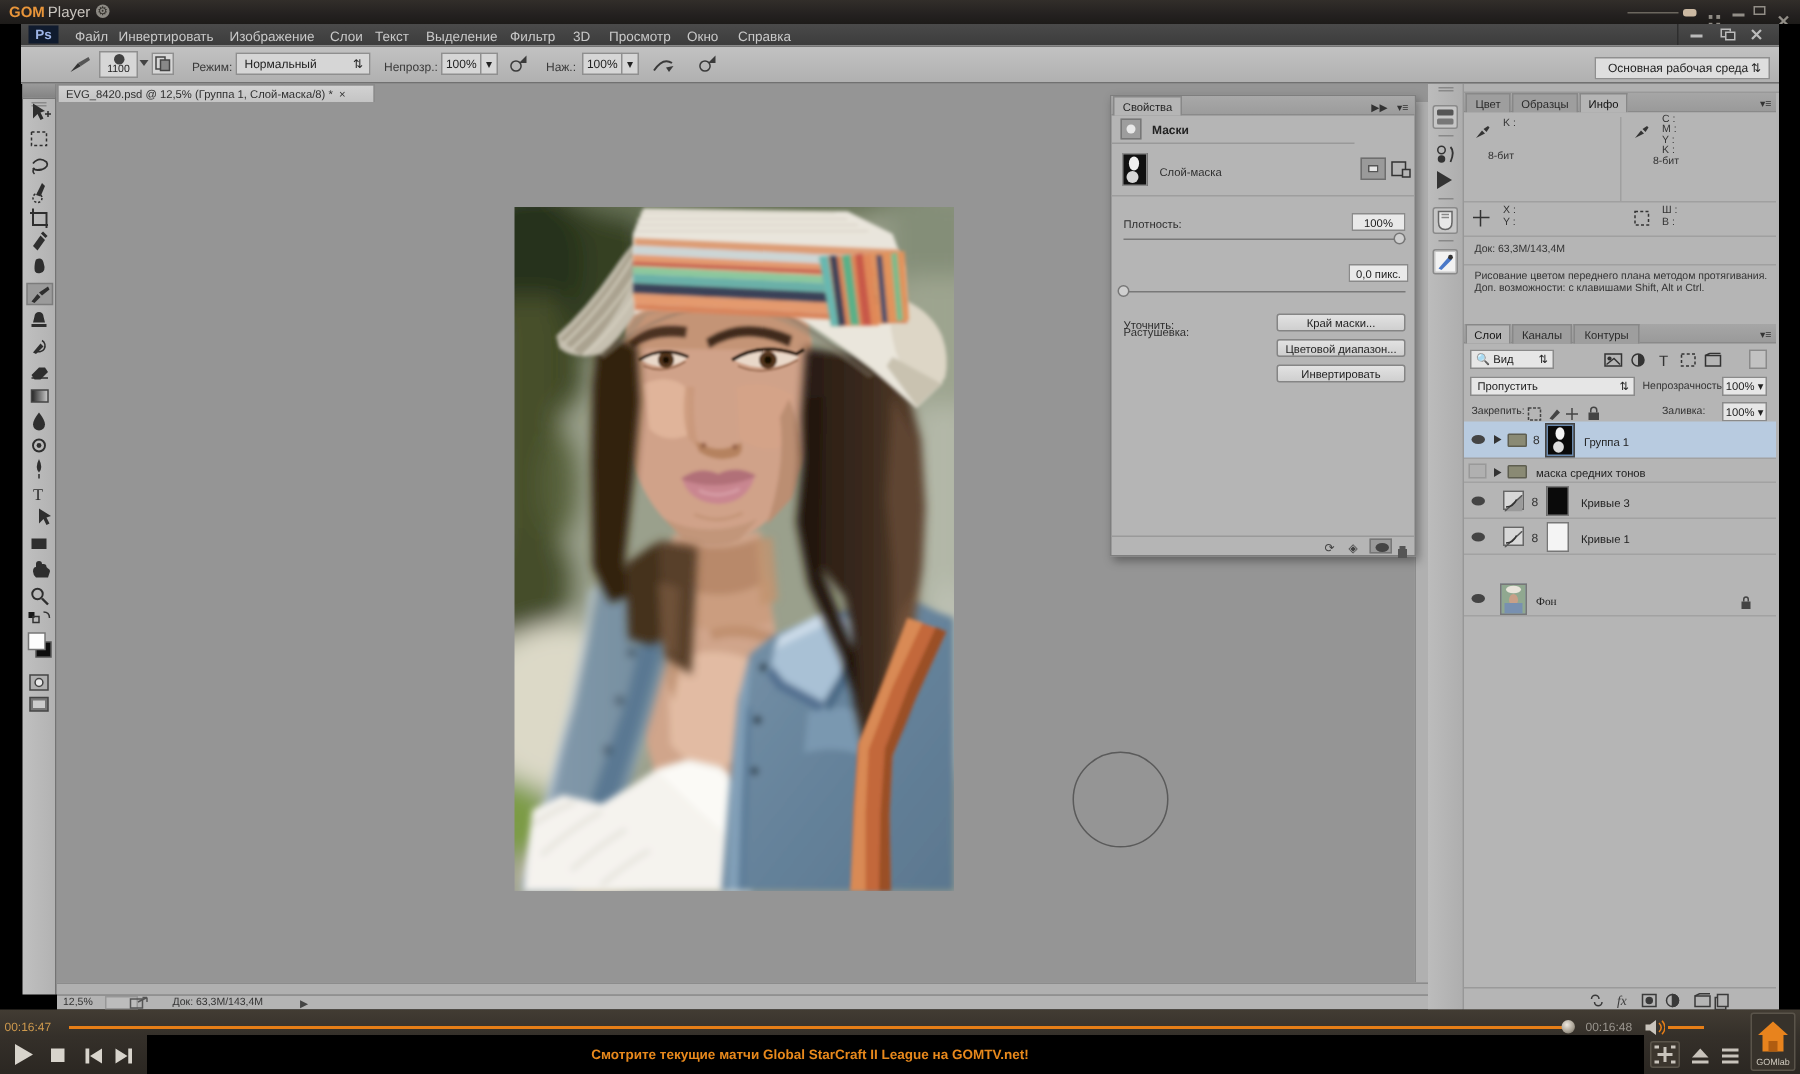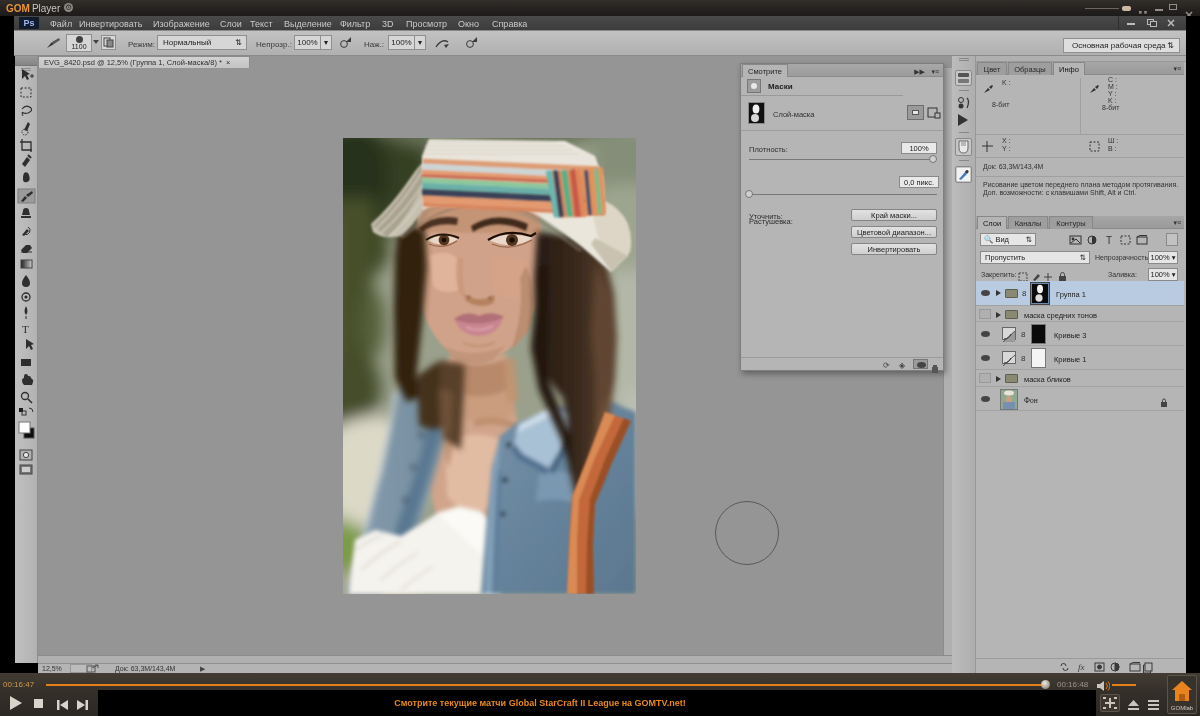--- a/index.html
+++ b/index.html
@@ -444,21 +444,21 @@
     <div class="abs" style="left:48px;top:0px;width:14px;height:9px;"><svg width="14" height="9">
           <rect x="1" y="2" width="8" height="6" fill="none" stroke="#555"></rect>
           <path d="M6 4 L12 1 M12 1 L9 1 M12 1 L12 4" stroke="#555" fill="none"></path>
         </svg></div>
     <div class="abs" style="left:77px;top:1px;">Док: 63,3M/143,4M</div>
     <div class="abs" style="left:162px;top:1px;color:#444;">▶</div>
   </div>
 
   <div class="abs" id="props">
     <div class="abs" id="propstabrow">
-      <div class="abs" id="propstab">Смотрите</div>
+      <div class="abs" id="propstab">Свойства</div>
       <div class="abs" style="right:18px;top:4px;color:#333;font-size:7px;">▶▶</div>
       <div class="abs" style="right:4px;top:4px;color:#333;font-size:7px;">▾≡</div>
     </div>
     <div class="abs" id="maskshdr">
       <div class="abs" style="left:6px;top:2px;width:14px;height:14px;background:#9d9d9d;border:1px solid #777;">
           <div style="margin:3px;width:6px;height:6px;background:#e8e8e8;border-radius:50%;"></div>
         </div>
       <div class="abs" style="left:27px;top:5px;font-size:8px;font-weight:bold;color:#222;">Маски</div>
     </div>
 
@@ -648,26 +648,20 @@
         <div class="lrow" style="top:132px;height:24px;background:#b5b5b5;">
           <div class="eye" style="top:9px;"></div>
           <div class="abs" style="left:26px;top:5px;width:14px;height:13px;background:#d8d8d8;border:1px solid #666;"><svg width="12" height="11">
                 <path d="M0 11 L12 0" stroke="#555"></path>
                 <path d="M1 8 Q6 8 8 3" fill="none" stroke="#333"></path>
               </svg></div>
           <div class="chain8" style="left:45px;top:8px;">8</div>
           <div class="abs" style="left:55px;top:2px;width:15px;height:20px;background:#f4f4f4;border:1px solid #777;"></div>
           <div class="ltext" style="left:78px;top:9px;">Кривые 1</div>
         </div>
-        <div class="lrow" style="top:156px;height:17px;background:#b5b5b5;">
-          <div class="eyebox" style="top:3px;"></div>
-          <div class="abs" style="left:20px;top:6px;border-left:5px solid #333;border-top:3px solid transparent;border-bottom:3px solid transparent;"></div>
-          <div class="folder" style="left:29px;top:4px;"></div>
-          <div class="ltext" style="left:48px;top:5px;">маска бликов</div>
-        </div>
         <div class="lrow" style="top:173px;height:24px;background:#b5b5b5;">
           <div class="eye" style="top:9px;"></div>
           <div class="abs" style="left:24px;top:2px;width:18px;height:21px;border:1px solid #777;background:#8898a8;">
             <svg width="16" height="19">
                 <rect width="16" height="19" fill="#90a890"></rect>
                 <ellipse cx="8" cy="3" rx="5" ry="2.5" fill="#e8e4da"></ellipse>
                 <ellipse cx="8" cy="10" rx="3" ry="4" fill="#c8a088"></ellipse>
                 <rect x="2" y="12" width="12" height="7" fill="#7890b0"></rect>
               </svg>
           </div>

